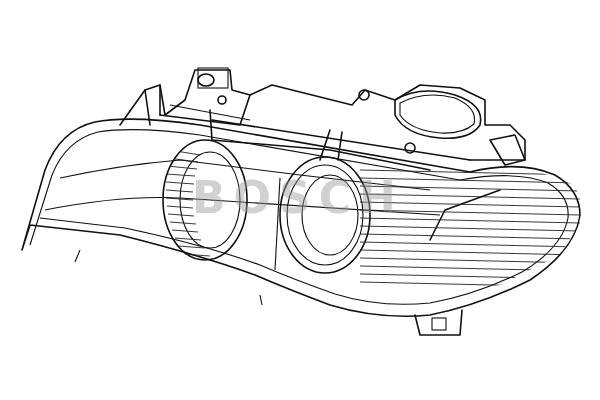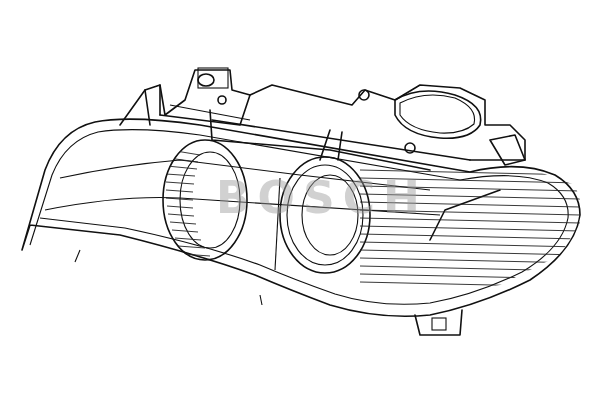--- a/index.html
+++ b/index.html
@@ -1,21 +1,21 @@
 <!DOCTYPE html>
 <html><head>
 <meta charset="utf-8">
 <style>
   html,body{margin:0;padding:0;background:#ffffff;}
   #canvas{position:relative;width:600px;height:400px;overflow:hidden;background:#fff;}
   svg{position:absolute;left:0;top:0;}
   .ln{fill:none;stroke:#111;stroke-width:1.6;stroke-linejoin:round;stroke-linecap:round;}
   .ln2{fill:none;stroke:#111;stroke-width:1.1;}
   .hatch{stroke:#222;stroke-width:0.9;}
-  #watermark{position:absolute;left:216px;top:172px;font-family:"DejaVu Sans",sans-serif;font-weight:bold;font-size:44px;color:#9a9a9a;opacity:0.45;letter-spacing:8px;text-align:center;}
+  #watermark{position:absolute;left:192px;top:172px;font-family:"DejaVu Sans",sans-serif;font-weight:bold;font-size:44px;color:#9a9a9a;opacity:0.45;letter-spacing:8px;text-align:center;}
 </style>
 </head>
 <body>
 
 <div id="canvas">
   <svg width="600" height="400" viewBox="0 0 600 400">
     <defs>
       <clipPath id="cornerClip">
         <path d="M315,170 L420,150 L520,165 L575,185 L585,215 L560,255 L500,285 L430,300 L330,280 L300,230 Z"></path>
       </clipPath>

